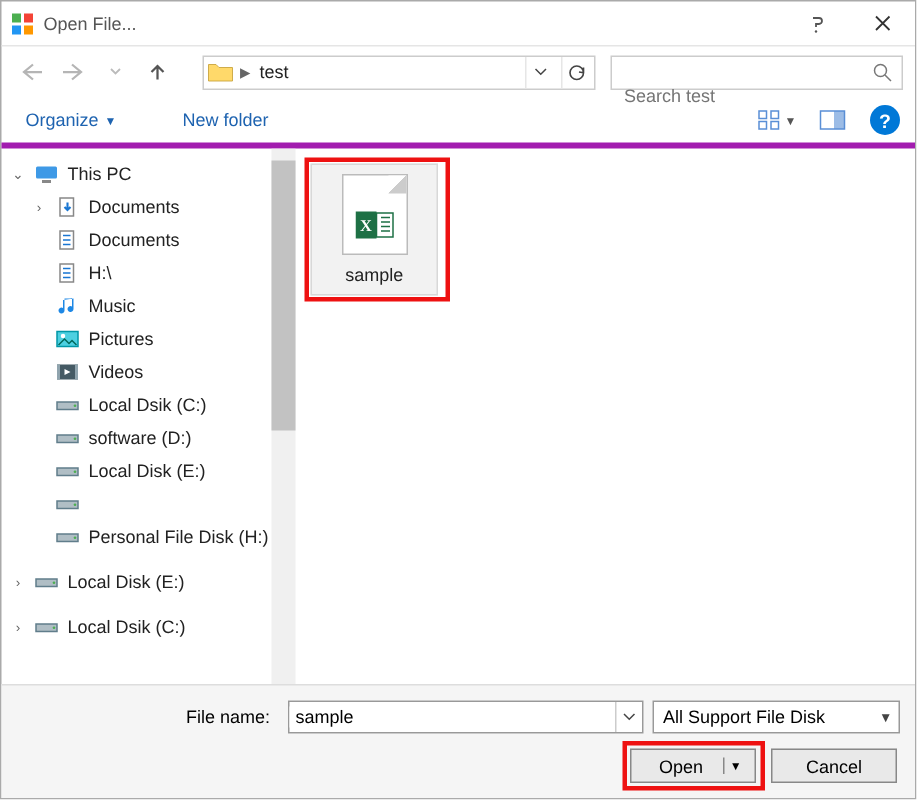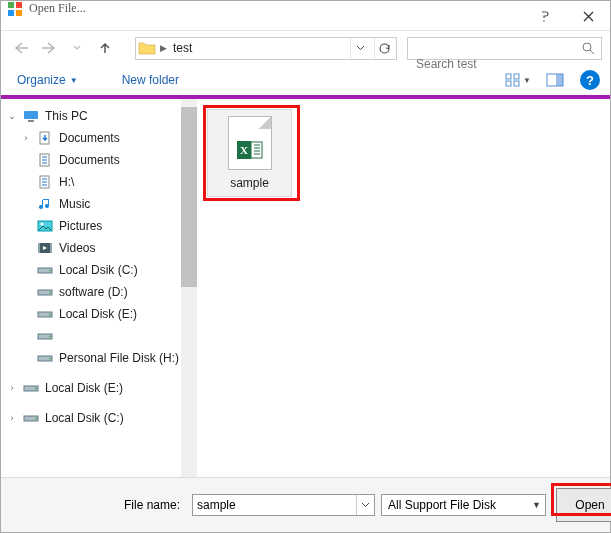--- a/index.html
+++ b/index.html
@@ -1,20 +1,20 @@
 <!DOCTYPE html>
 <html><head>
 <meta charset="utf-8">
 <style>
   * { box-sizing: border-box; }
   body { margin: 0; font-family: "Segoe UI", Tahoma, sans-serif; font-size: 12px; background: #fff; }
   .window { width: 611px; height: 533px; border: 1px solid #aaa; display: flex; flex-direction: column; background: #fff; }
 
   
-  .titlebar { height: 30px; display: flex; align-items: flex-start; padding: 0 0 0 6px; border-bottom: 1px solid #e5e5e5; font-family: Liberation Serif, serif; }
+  .titlebar { height: 30px; display: flex; align-items: center; padding: 0 0 0 6px; border-bottom: 1px solid #e5e5e5; }
   .titlebar .app-icon { width: 16px; height: 16px; margin-right: 6px; position: relative; }
   .titlebar .title { color: #555; flex: 1; }
   .titlebar .sysbtn { width: 44px; height: 30px; display: flex; align-items: center; justify-content: center; color: #555; }
 
   
   .navrow { height: 34px; display: flex; align-items: center; padding: 0 8px; gap: 4px; }
   .navbtn { width: 24px; height: 24px; display: flex; align-items: center; justify-content: center; color: #999; border-radius: 2px; }
   .navbtn.enabled { color: #333; }
   .addressbar { flex: 1; height: 23px; border: 1px solid #ccc; display: flex; align-items: center; padding: 0 2px; gap: 4px; margin: 0 6px 0 14px; }
   .addressbar .folder-icon { width: 18px; height: 18px; }
@@ -49,31 +49,31 @@
 
   .main { flex: 1; padding: 10px; position: relative; }
   .file-tile { width: 85px; display: flex; flex-direction: column; align-items: center; gap: 6px; padding: 6px; background: #f2f2f2; border: 1px solid #d8d8d8; }
   .file-tile .page { width: 44px; height: 54px; border: 1px solid #bbb; background: #fff; position: relative; }
   .file-tile .page .fold { position: absolute; right: 0; top: 0; width: 12px; height: 12px; background: linear-gradient(135deg, #fff 48%, #ccc 50%); }
   .file-tile .page .xl { position:absolute; left:50%; bottom:8px; transform:translateX(-50%); }
   .file-tile .fname { color: #222; }
   .highlight { position: absolute; border: 3px solid #e11; pointer-events: none; }
 
   
-  .footer { border-top: 1px solid #ddd; background: #f5f5f5; padding: 10px 10px 10px 10px; display:flex;flex-direction:row;gap:10px; }
+  .footer { border-top: 1px solid #ddd; background: #f5f5f5; padding: 10px 10px 10px 10px; display:flex;flex-direction:column;gap:10px; }
   .row1 { display: flex; align-items: center; gap: 6px; }
   .row1 .lbl { width: 175px; text-align: right; padding-right:6px; }
   .fname-input { flex: 1; height: 22px; border: 1px solid #999; display: flex; align-items: center; background:#fff; }
   .fname-input input { flex: 1; border: none; outline: none; padding: 0 4px; font: inherit; }
   .fname-input .dd { width: 18px; height: 100%; display:flex;align-items:center;justify-content:center;color:#444; border-left:1px solid #ccc;}
   .filter { width: 165px; height: 22px; border: 1px solid #999; display: flex; align-items: center; padding: 0 4px 0 6px; background:#fff; }
   .filter .dd { margin-left: auto; color:#444; font-size:9px;}
   .row2 { display: flex; align-items: center; justify-content: flex-end; gap: 10px; padding-right: 2px;}
   .btn { height: 23px; border: 1px solid #888; background: #e9e9e9; display: inline-flex; align-items: center; justify-content: center; }
-  .btn-open { width: 84px; padding:16px; }
+  .btn-open { width: 84px; padding:5px; }
   .btn-open .main-part{flex:1;display:flex;align-items:center;justify-content:center;}
   .btn-open .split { width: 16px; height:100%; border-left:1px solid #888;display:flex;align-items:center;justify-content:center;font-size:8px;}
   .btn-cancel { width: 84px; }
 
   
   svg { display: block; }
   .micon { width:16px; height:16px; flex:0 0 16px; }
 
   
   .sidebar::-webkit-scrollbar{width:0;}

